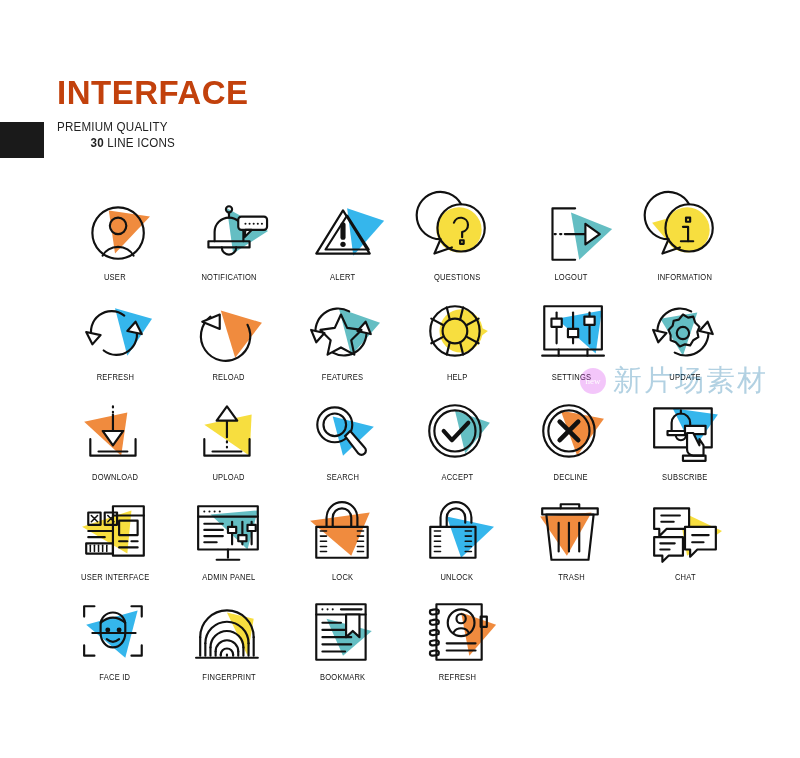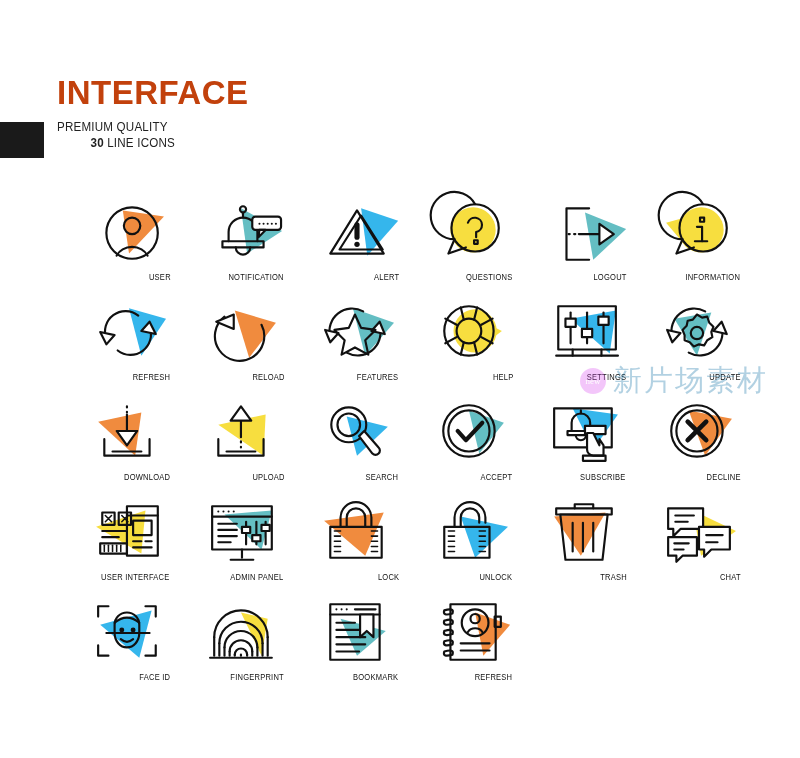--- a/index.html
+++ b/index.html
@@ -31,21 +31,21 @@
   
   #grid{
     position:absolute;left:58px;top:196px;
     width:684px;
     display:grid;
     grid-template-columns:repeat(6,114px);
     grid-auto-rows:100px;
   }
   .cell{
     position:relative;
-    display:flex;flex-direction:column;align-items:flex-end;justify-content:flex-start;
+    display:flex;flex-direction:column;align-items:center;justify-content:flex-start;
   }
   .art{
     width:86px;height:72px;position:relative;
     display:flex;align-items:center;justify-content:center;
   }
   .art svg{width:86px;height:72px;display:block;overflow:visible;}
   .lbl{
     font-size:8.2px;letter-spacing:.25px;color:#111;
     text-transform:uppercase;white-space:nowrap;
     margin-top:5px;text-align:center;
@@ -312,43 +312,43 @@
           <circle class="st" cx="38" cy="34" r="25"></circle>
           <circle class="st" cx="38" cy="34" r="20"></circle>
           <path d="M27 34 l8 9 l16 -17" stroke="#111" stroke-width="4" fill="none" stroke-linecap="round" stroke-linejoin="round"></path>
         </svg>
       </div>
       <div class="lbl">ACCEPT</div>
     </div>
     <div class="cell">
       <div class="art">
         <svg viewBox="0 0 80 70" xmlns="http://www.w3.org/2000/svg">
+          <polygon class="blob" points="30,14 72,22 46,58" fill="#F08B3E"></polygon>
+          <circle class="st" cx="38" cy="34" r="25"></circle>
+          <circle class="st" cx="38" cy="34" r="20"></circle>
+          <path d="M29 25 l18 18 M47 25 l-18 18" stroke="#111" stroke-width="4.5" fill="none" stroke-linecap="round"></path>
+        </svg>
+      </div>
+      <div class="lbl">DECLINE</div>
+    </div>
+    <div class="cell">
+      <div class="art">
+        <svg viewBox="0 0 80 70" xmlns="http://www.w3.org/2000/svg">
           <polygon class="blob" points="28,12 72,18 48,52" fill="#35B6EC"></polygon>
           <rect class="st" x="10" y="12" width="56" height="38"></rect>
           <path class="st" d="M27 34 v-8 a9 9 0 0 1 18 0 v8"></path>
           <path class="st" d="M23 34 h26 v4 H23 z"></path>
           <path class="st" d="M36 17 v-3"></path>
           <path class="st" d="M31 38 a5 5 0 0 0 10 0"></path>
           <path class="stF" d="M40 29 h20 v8 h-20 z"></path>
           <path class="stF" d="M42 36 v16 a6 6 0 0 0 6 6 h10 v-10 l-4 -6 v6 l-6 -12 z"></path>
           <path class="st" d="M38 58 h22 v5 h-22 z"></path>
         </svg>
       </div>
       <div class="lbl">SUBSCRIBE</div>
-    </div>
-    <div class="cell">
-      <div class="art">
-        <svg viewBox="0 0 80 70" xmlns="http://www.w3.org/2000/svg">
-          <polygon class="blob" points="30,14 72,22 46,58" fill="#F08B3E"></polygon>
-          <circle class="st" cx="38" cy="34" r="25"></circle>
-          <circle class="st" cx="38" cy="34" r="20"></circle>
-          <path d="M29 25 l18 18 M47 25 l-18 18" stroke="#111" stroke-width="4.5" fill="none" stroke-linecap="round"></path>
-        </svg>
-      </div>
-      <div class="lbl">DECLINE</div>
     </div>
     <div class="cell">
       <div class="art">
         <svg viewBox="0 0 80 70" xmlns="http://www.w3.org/2000/svg">
           <polygon class="blob" points="8,30 56,14 52,56" fill="#F7DE3F"></polygon>
           <rect class="st" x="38" y="10" width="30" height="48"></rect>
           <path class="st" d="M38 19 h30"></path>
           <rect class="st" x="44" y="24" width="18" height="14"></rect>
           <path class="st" d="M44 44 h8"></path>
           <path class="st" d="M56 44 h6"></path>

